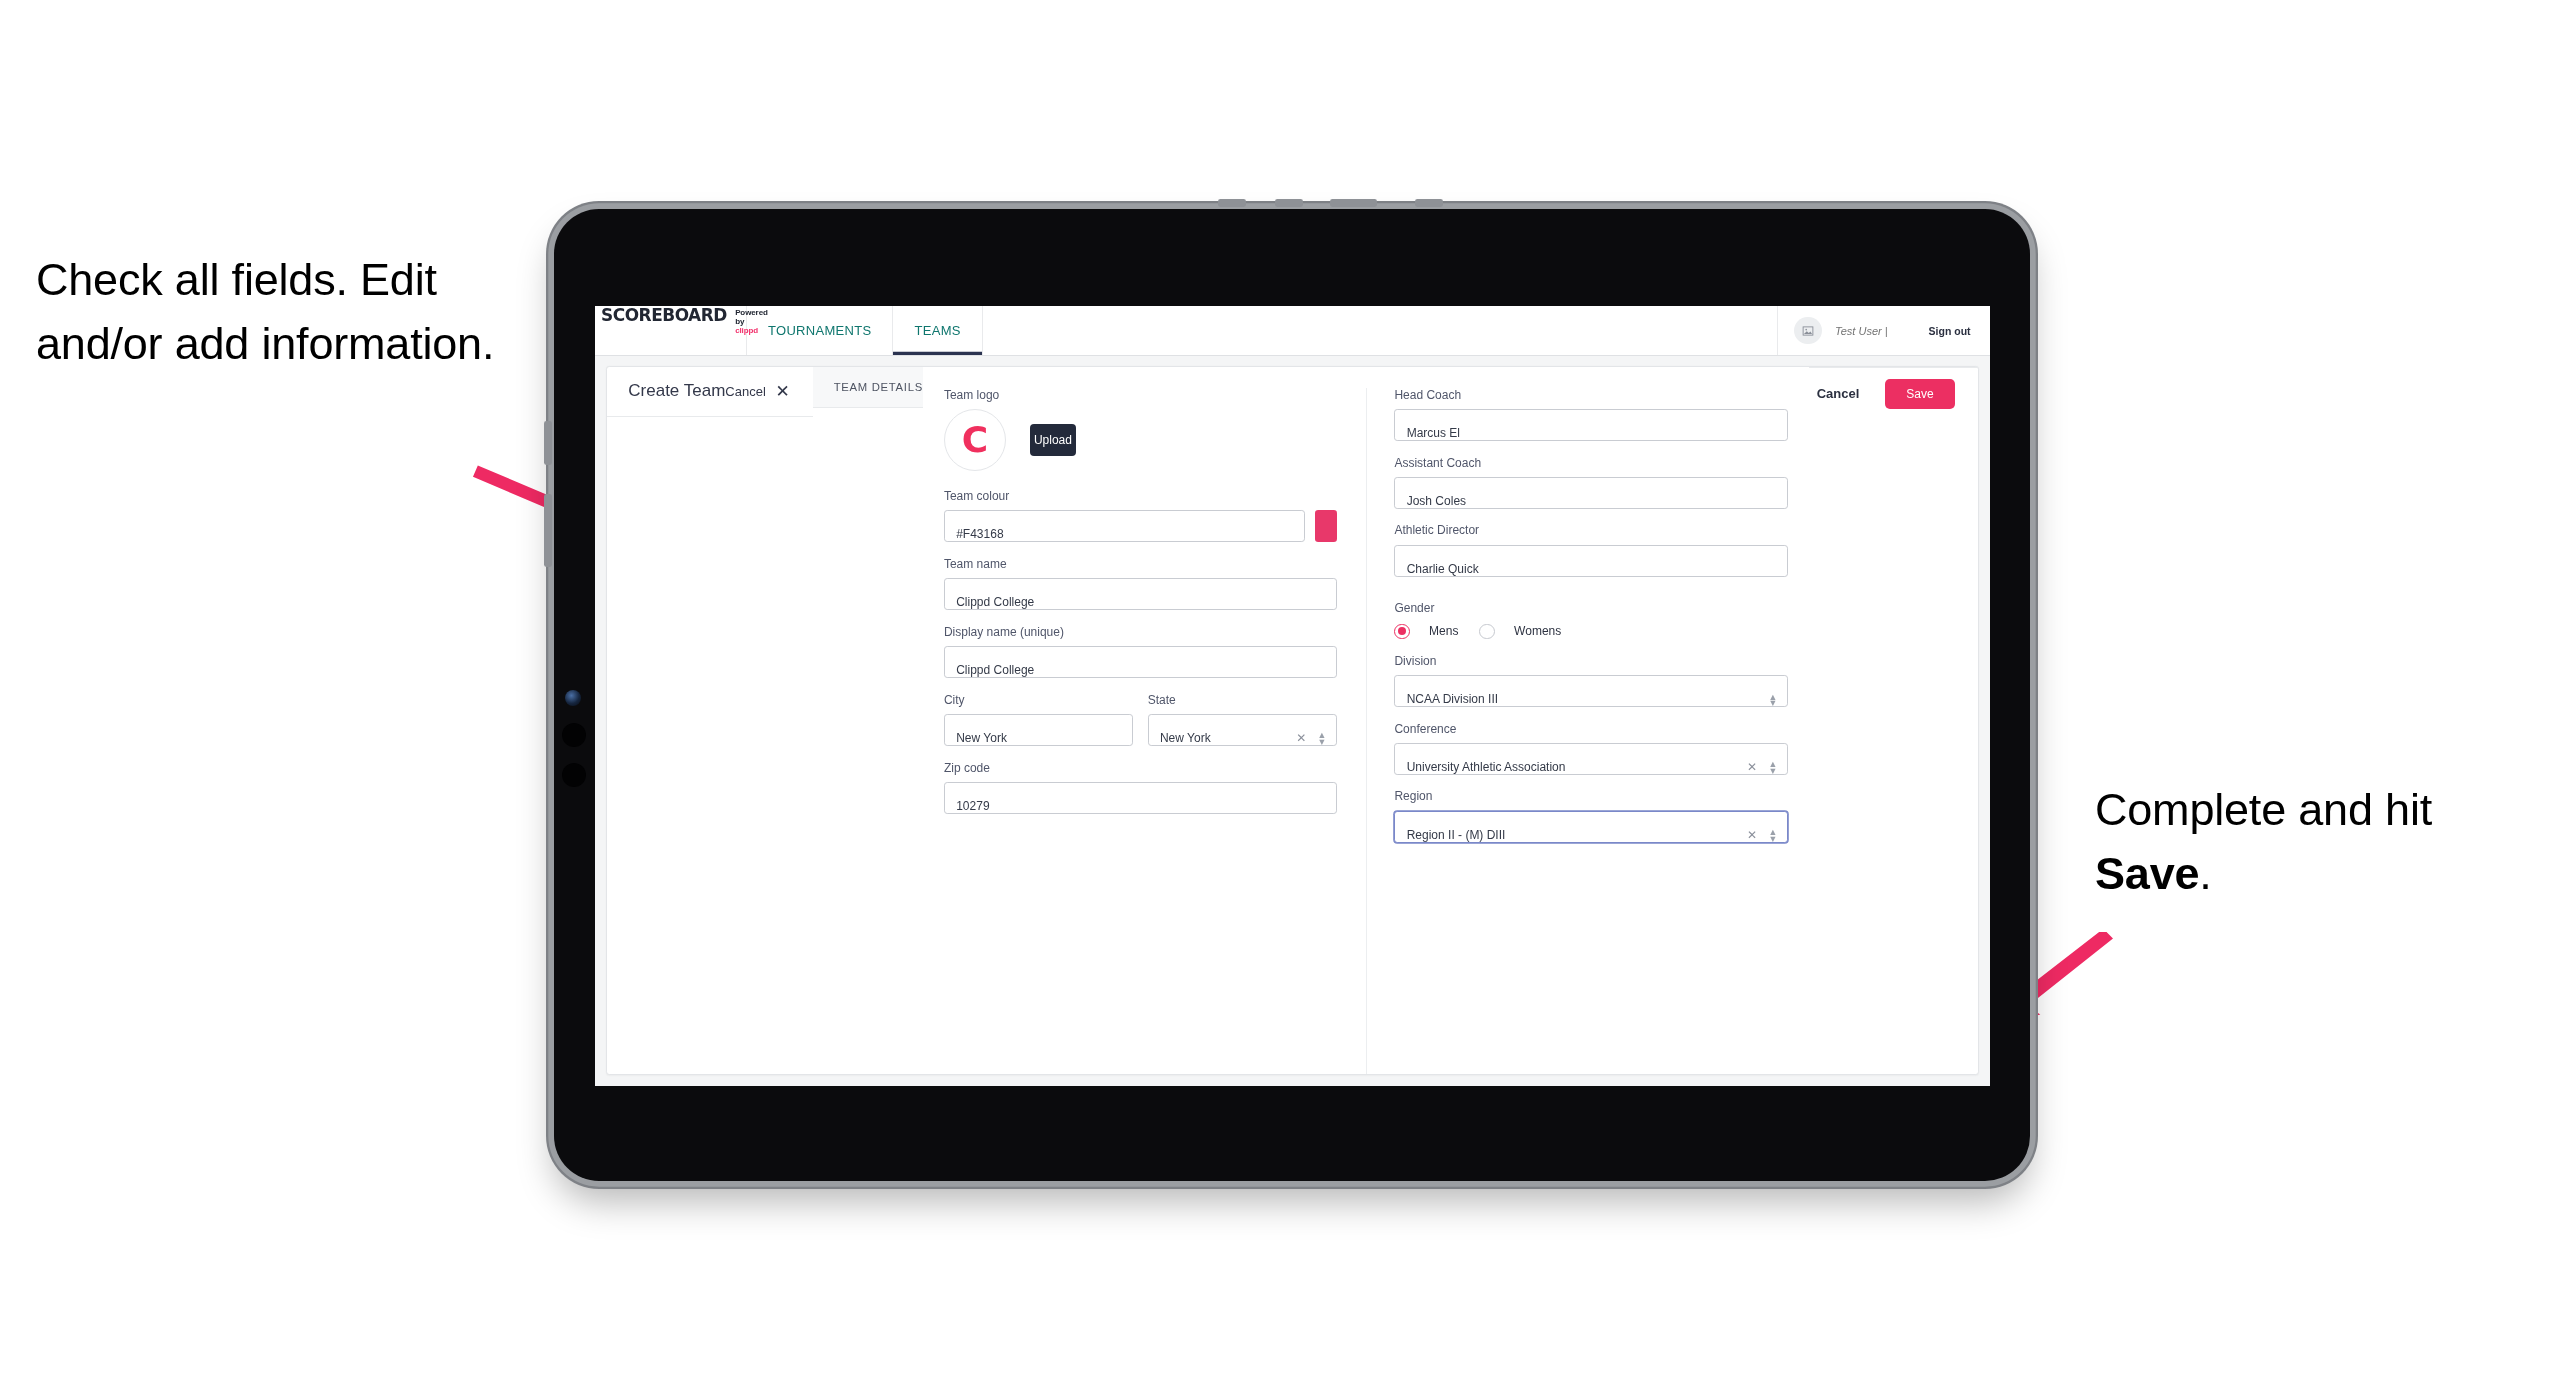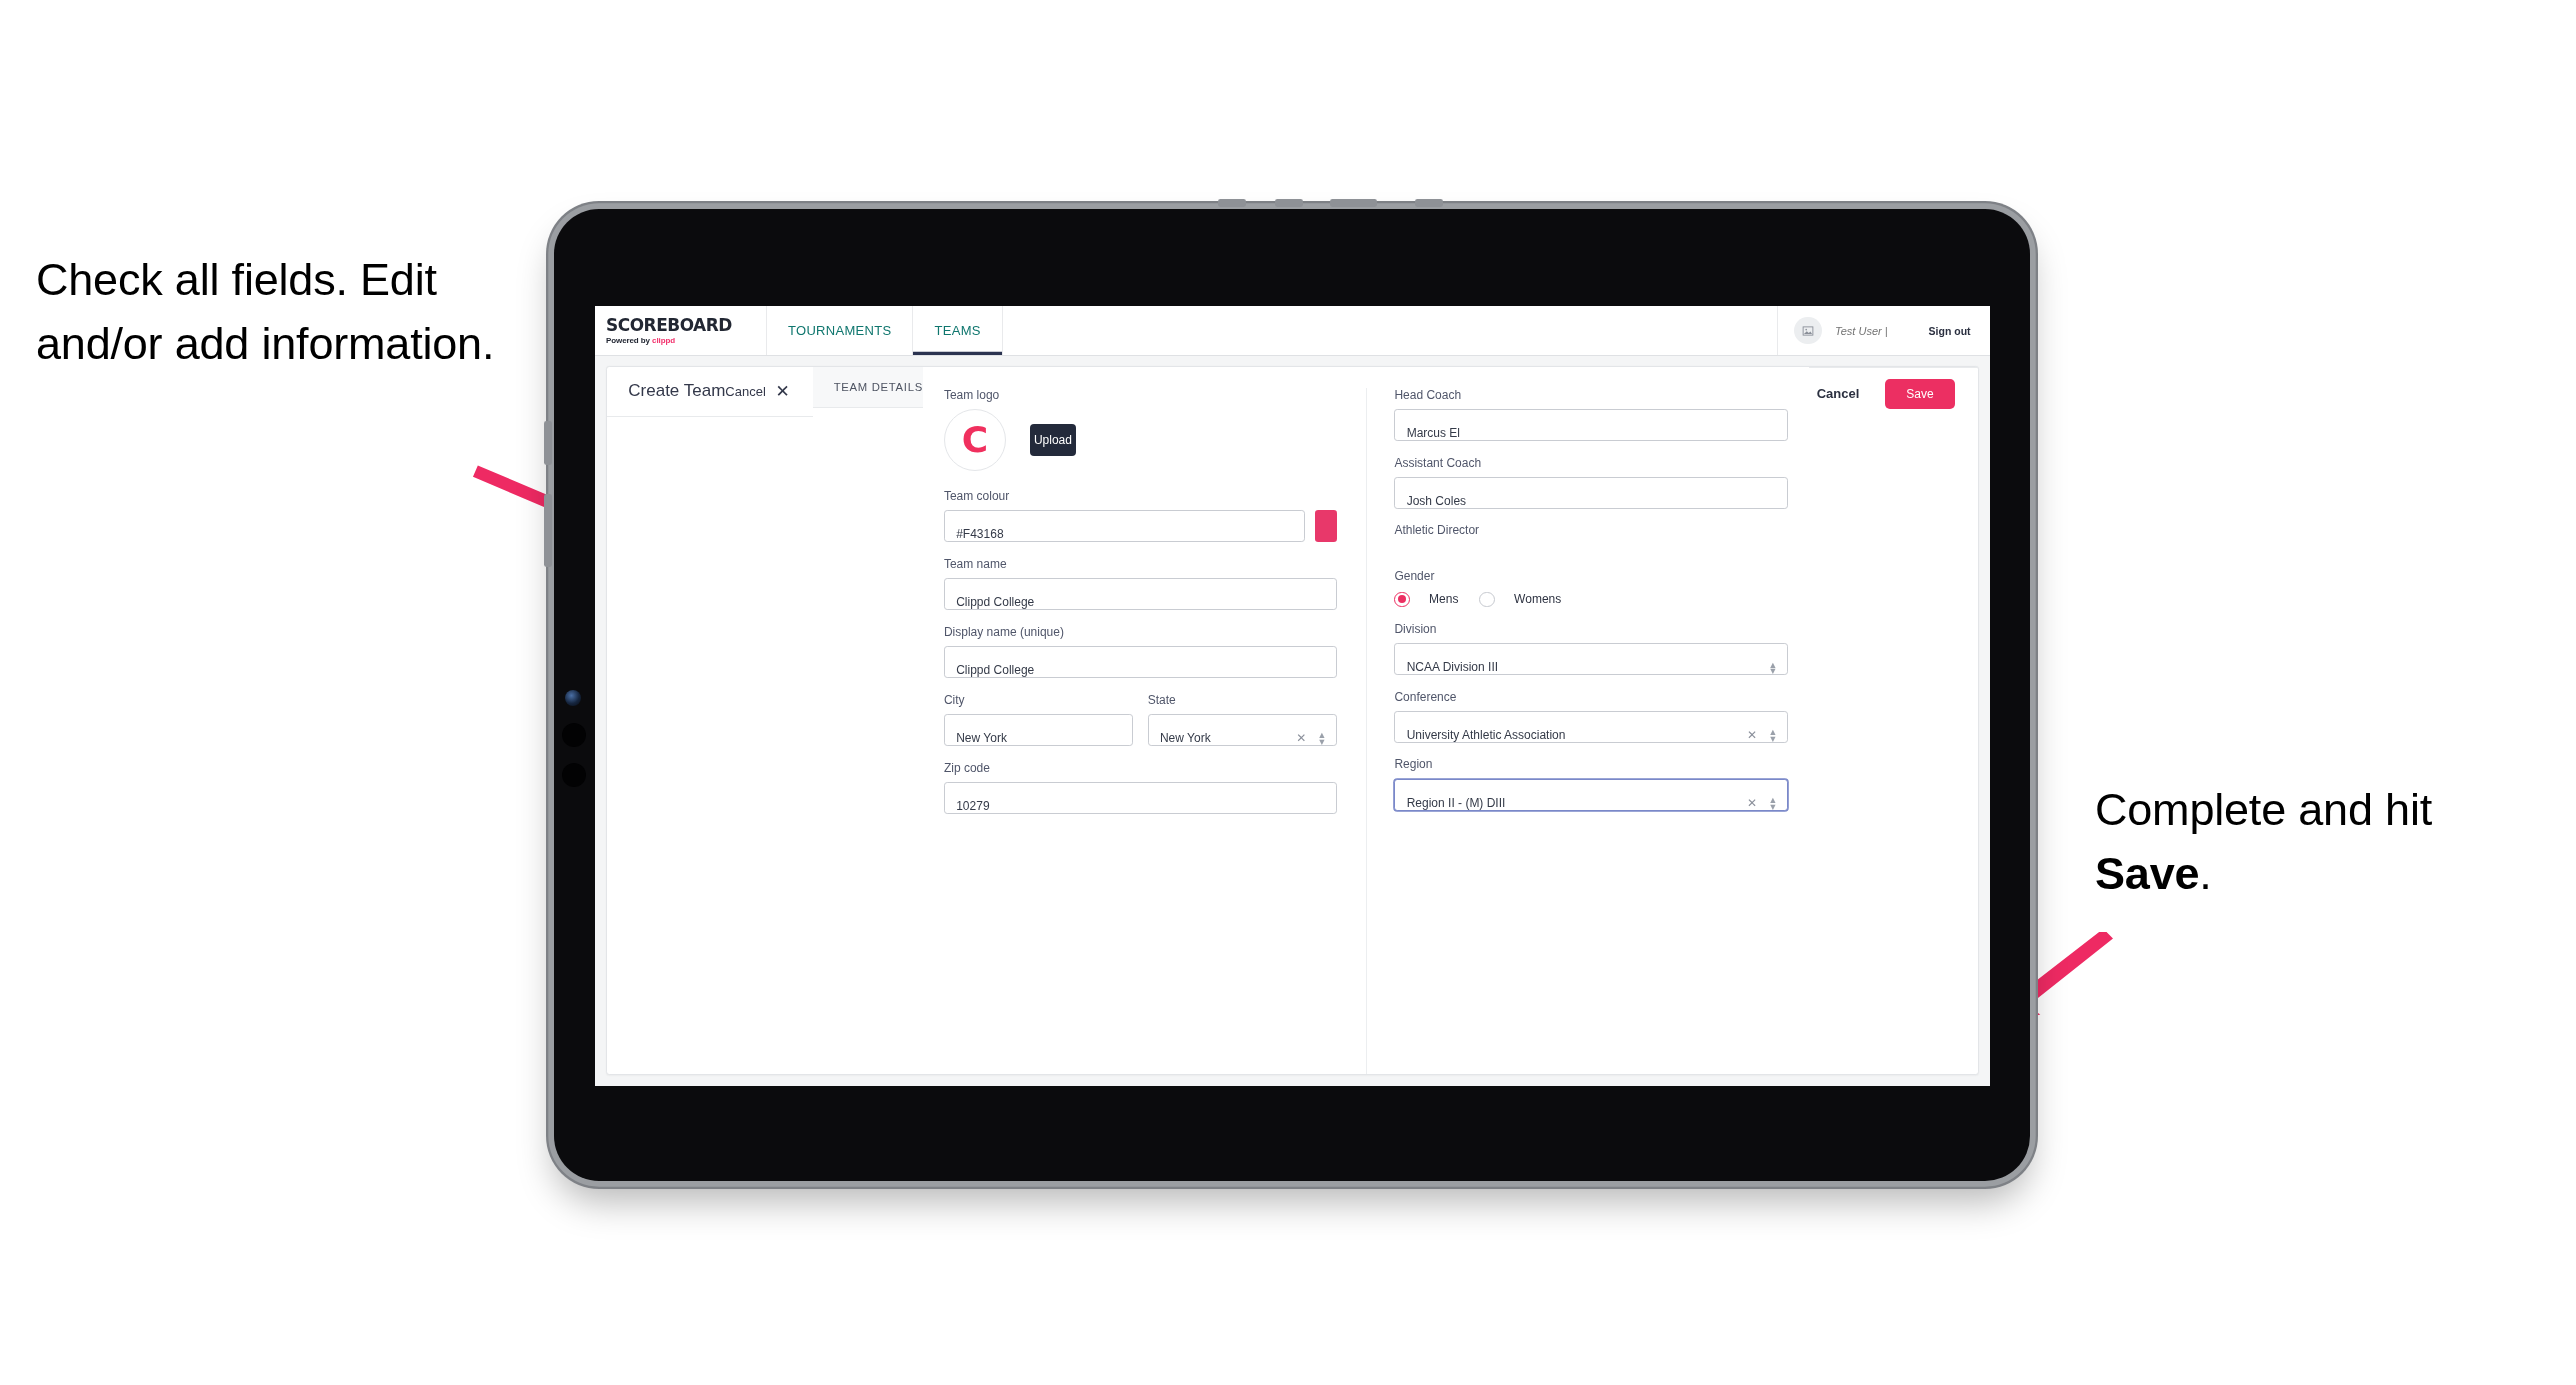--- a/index.html
+++ b/index.html
@@ -65,23 +65,23 @@
   
   .topnav {
     position: relative;
     height: 50px;
     background: #fff;
     border-bottom: 0.8px solid #dfe1e4;
     display: flex;
     align-items: stretch;
   }
   .brand {
-    width: 172px;
-    display: flex; flex-direction: column; justify-content: center;
-    padding-left: 11px;
+    width: 152px;
+    display: flex; flex-direction: row; justify-content: center;
+    padding-left: 28px;
     border-right: 0.8px solid #e9eaec;
   }
   .brand-word {
     font-family: "DejaVu Sans", sans-serif;
     font-weight: 700; font-size: 18px; letter-spacing: -0.5px;
     color: #222733; line-height: 1;
     transform: scaleX(0.94);
     transform-origin: left center;
   }
   .brand-sub {
@@ -370,20 +370,23 @@
               <div class="gap"></div>
 
               <label class="fl">Assistant Coach</label>
               <div class="inp">
                 <span class="val">Josh Coles</span>
               </div>
 
               <div class="gap"></div>
 
               <label class="fl">Athletic Director</label>
+              <div class="inp">
+                <span class="val">Charlie Quick</span>
+              </div>
 
               <div class="gap" style="height:24px"></div>
 
               <label class="fl">Gender</label>
               <div class="radio-row">
                 <div class="radio">
                   <span class="dot on"></span>
                   <span class="rl">Mens</span>
                 </div>
                 <div class="radio">

